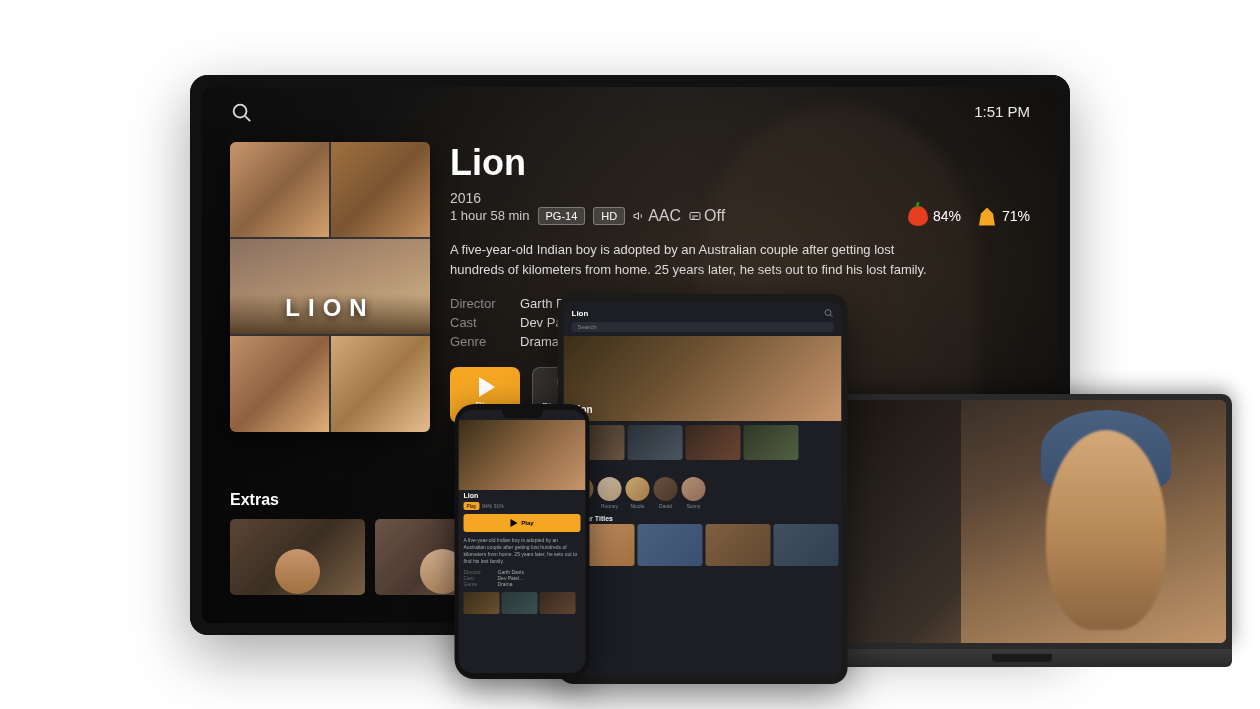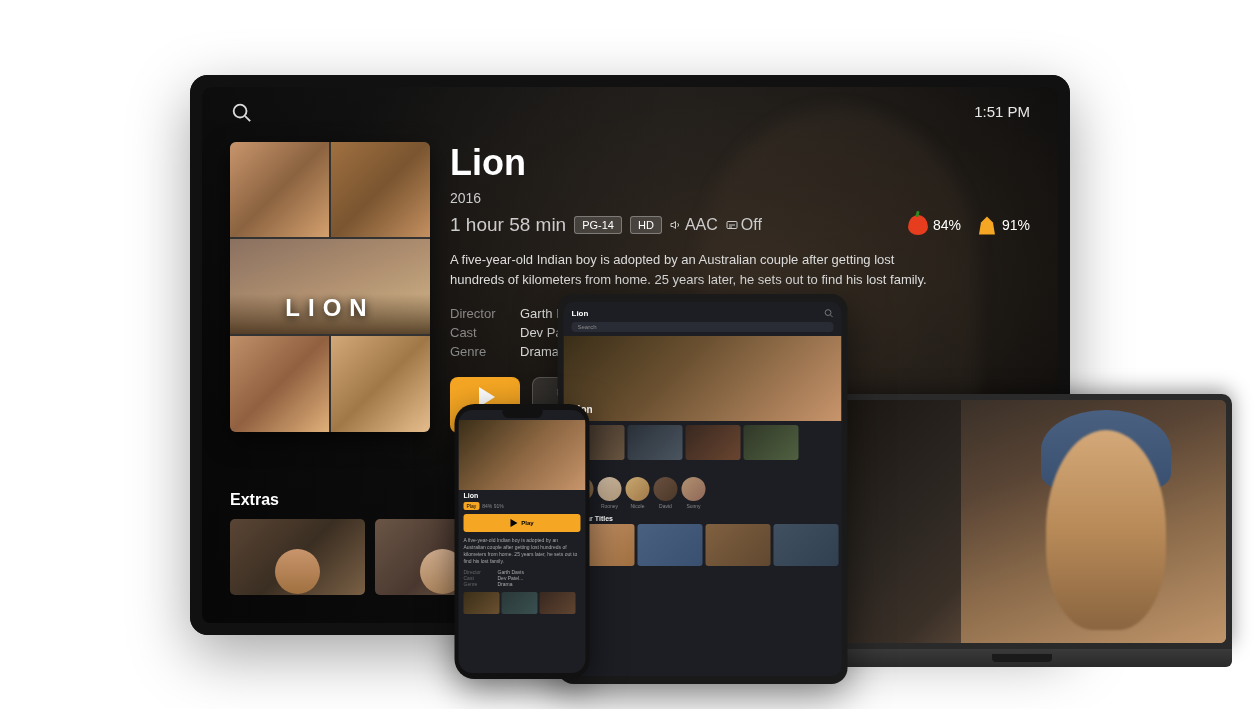--- a/index.html
+++ b/index.html
@@ -171,39 +171,39 @@
     }
     .movie-title {
       color: #fff;
       font-size: 36px;
       font-weight: 600;
       margin-bottom: 6px;
     }
     .movie-year {
       color: #ccc;
       font-size: 14px;
-      margin-bottom: 8px;
+      margin-bottom: 0;
     }
     .movie-meta {
       display: flex;
       align-items: center;
       gap: 8px;
       margin-bottom: 14px;
     }
     .meta-badge {
       background: rgba(255,255,255,0.15);
       border: 1px solid rgba(255,255,255,0.3);
       color: #fff;
       font-size: 11px;
       padding: 2px 7px;
       border-radius: 3px;
     }
     .meta-text {
       color: #ccc;
-      font-size: 19px;
+      font-size: 13px;
     }
     .meta-icon-text {
       color: #ccc;
       font-size: 16px;
       display: flex;
       align-items: center;
       gap: 3px;
     }
     .ratings-container {
       display: flex;
@@ -732,21 +732,21 @@
               </svg>
               <span>Off</span>
             </span>
             <div class="ratings-container">
               <div class="rating-item">
                 <span class="tomato-icon"></span>
                 <span>84%</span>
               </div>
               <div class="rating-item">
                 <span class="popcorn-icon"></span>
-                <span>91%</span>
+                <span>71%</span>
               </div>
             </div>
           </div>
 
           <p class="movie-description">A five-year-old Indian boy is adopted by an Australian couple after getting lost hundreds of kilometers from home. 25 years later, he sets out to find his lost family.</p>
 
           <div class="movie-credits">
             <span class="credit-label">Director</span>
             <span class="credit-value">Garth Davis</span>
             <span class="credit-label">Cast</span>

